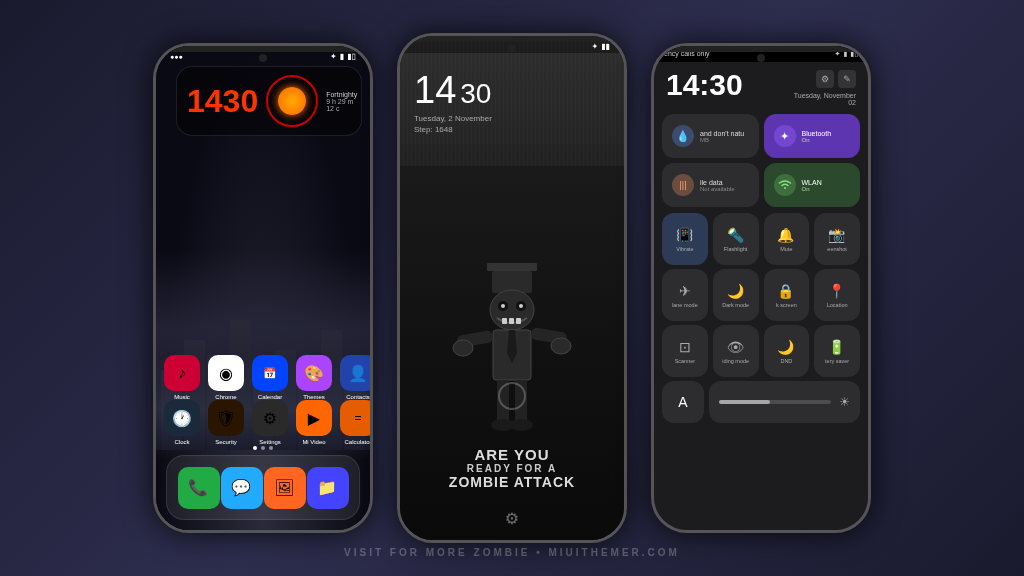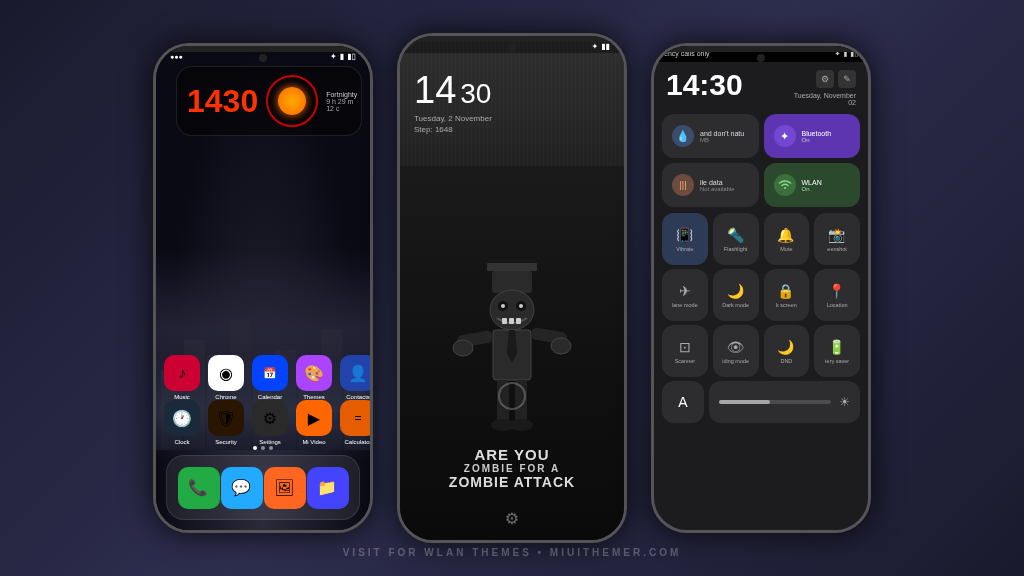--- a/index.html
+++ b/index.html
@@ -897,21 +897,21 @@
         <rect x="68" y="122" width="12" height="45" fill="#222" rx="3"></rect>
 
         <ellipse cx="56" cy="167" rx="12" ry="6" fill="#1a1a1a"></ellipse>
         <ellipse cx="74" cy="167" rx="12" ry="6" fill="#1a1a1a"></ellipse>
       </svg>
 
       <div class="fingerprint"></div>
 
       <div class="zombie-text">
         <div class="zombie-text-line1">ARE YOU</div>
-        <div class="zombie-text-line2">ZOMBIE FOR A</div>
+        <div class="zombie-text-line2">READY FOR A</div>
         <div class="zombie-text-line3">ZOMBIE ATTACK</div>
       </div>
 
       <div class="p2-settings-icon">⚙</div>
     </div>
   </div>
 </div>
 
 <div class="phone phone-3">
   <div class="phone-side-btn-right"></div>
@@ -1050,13 +1050,13 @@
       <div class="p3-slider-area">
         <div class="p3-slider-track">
           <div class="p3-slider-fill"></div>
         </div>
         <span style="color:#aaa;font-size:12px;margin-left:8px">☀</span>
       </div>
     </div>
   </div>
 </div>
 
-<div class="watermark">VISIT FOR WLAN THEMES • MIUITHEMER.COM</div>
+<div class="watermark">VISIT FOR MORE ZOMBIE • MIUITHEMER.COM</div>
 
 </body></html>

